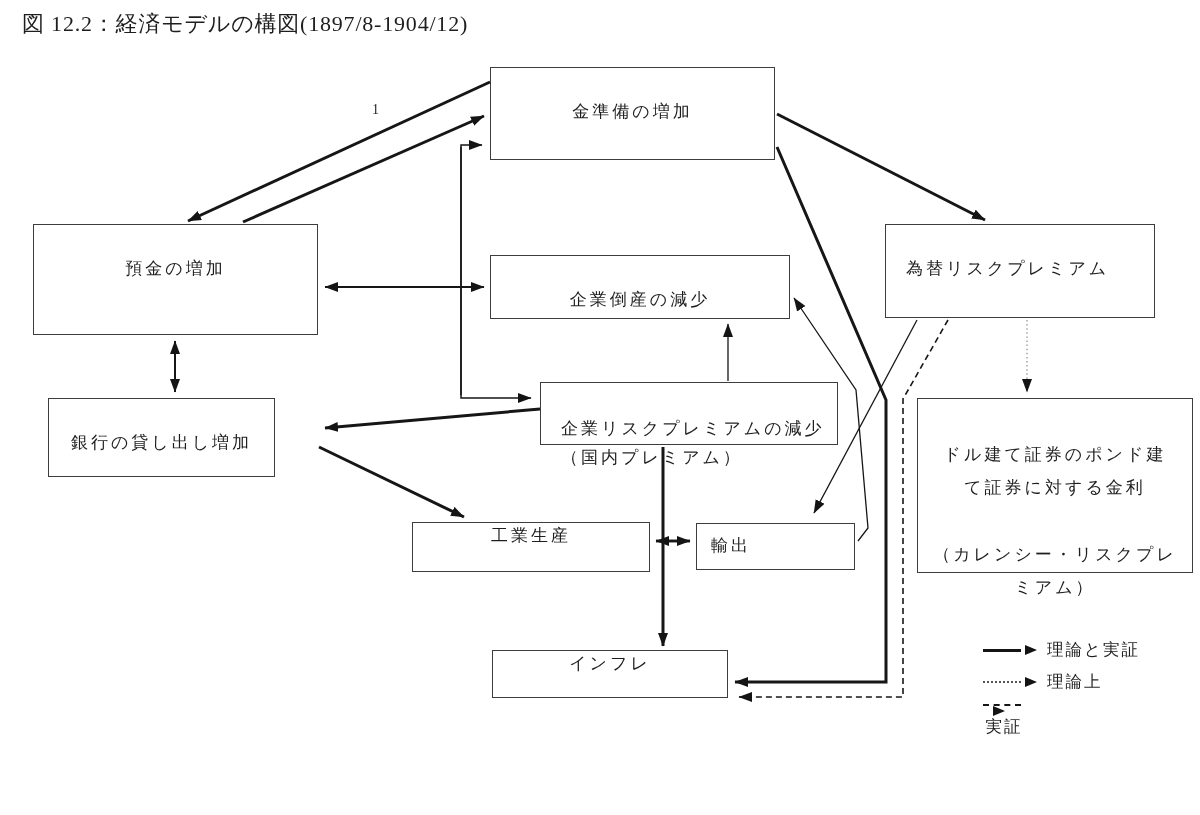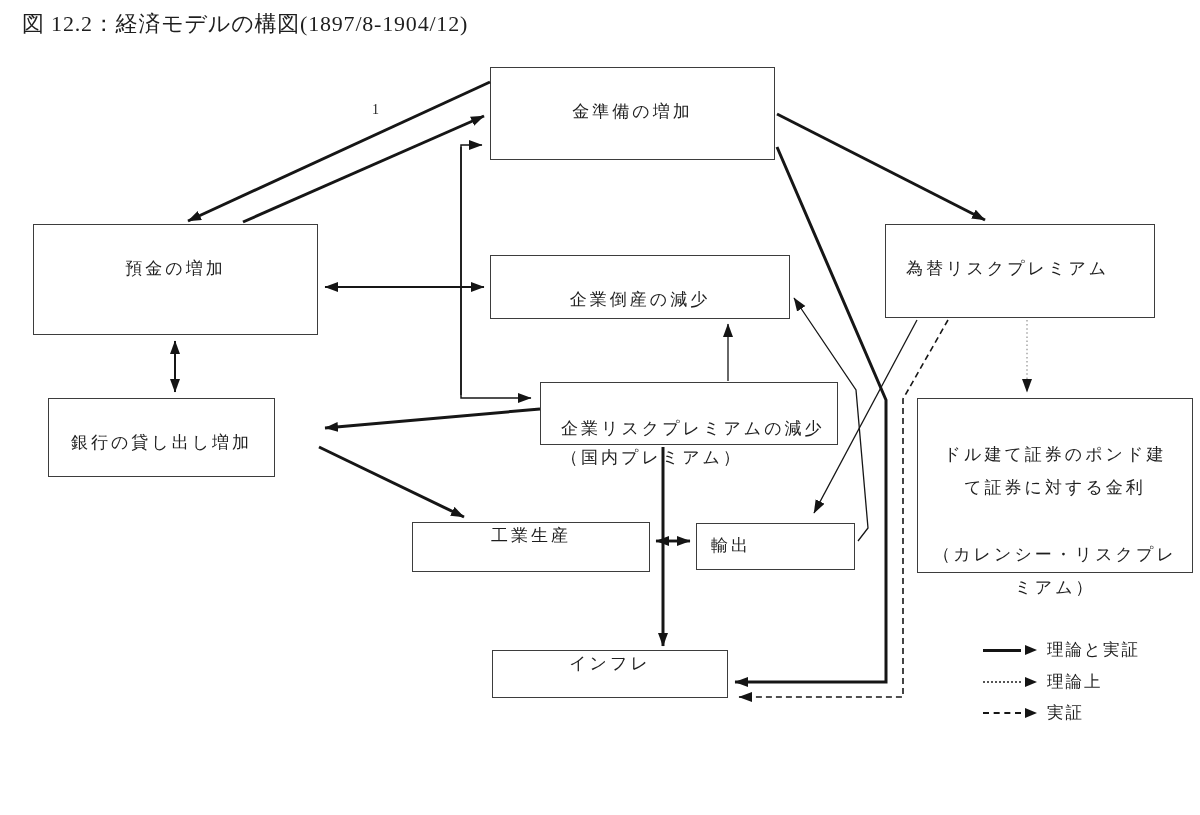--- a/index.html
+++ b/index.html
@@ -168,20 +168,20 @@
   <div class="legend-row" style="top:641px;justify-content:flex-end;">
     <div class="legend-swatch solid"></div>
     <div class="legend-head"></div>
     <div class="legend-label">理論と実証</div>
   </div>
   <div class="legend-row" style="top:673px;">
     <div class="legend-swatch dotted"></div>
     <div class="legend-head"></div>
     <div class="legend-label">理論上</div>
   </div>
-  <div class="legend-row" style="top:704px;">
+  <div class="legend-row" style="top:704px;flex-direction:column;">
     <div class="legend-swatch dashed"></div>
     <div class="legend-head"></div>
     <div class="legend-label">実証</div>
   </div>
 
 
 </div>
 
 </body></html>

